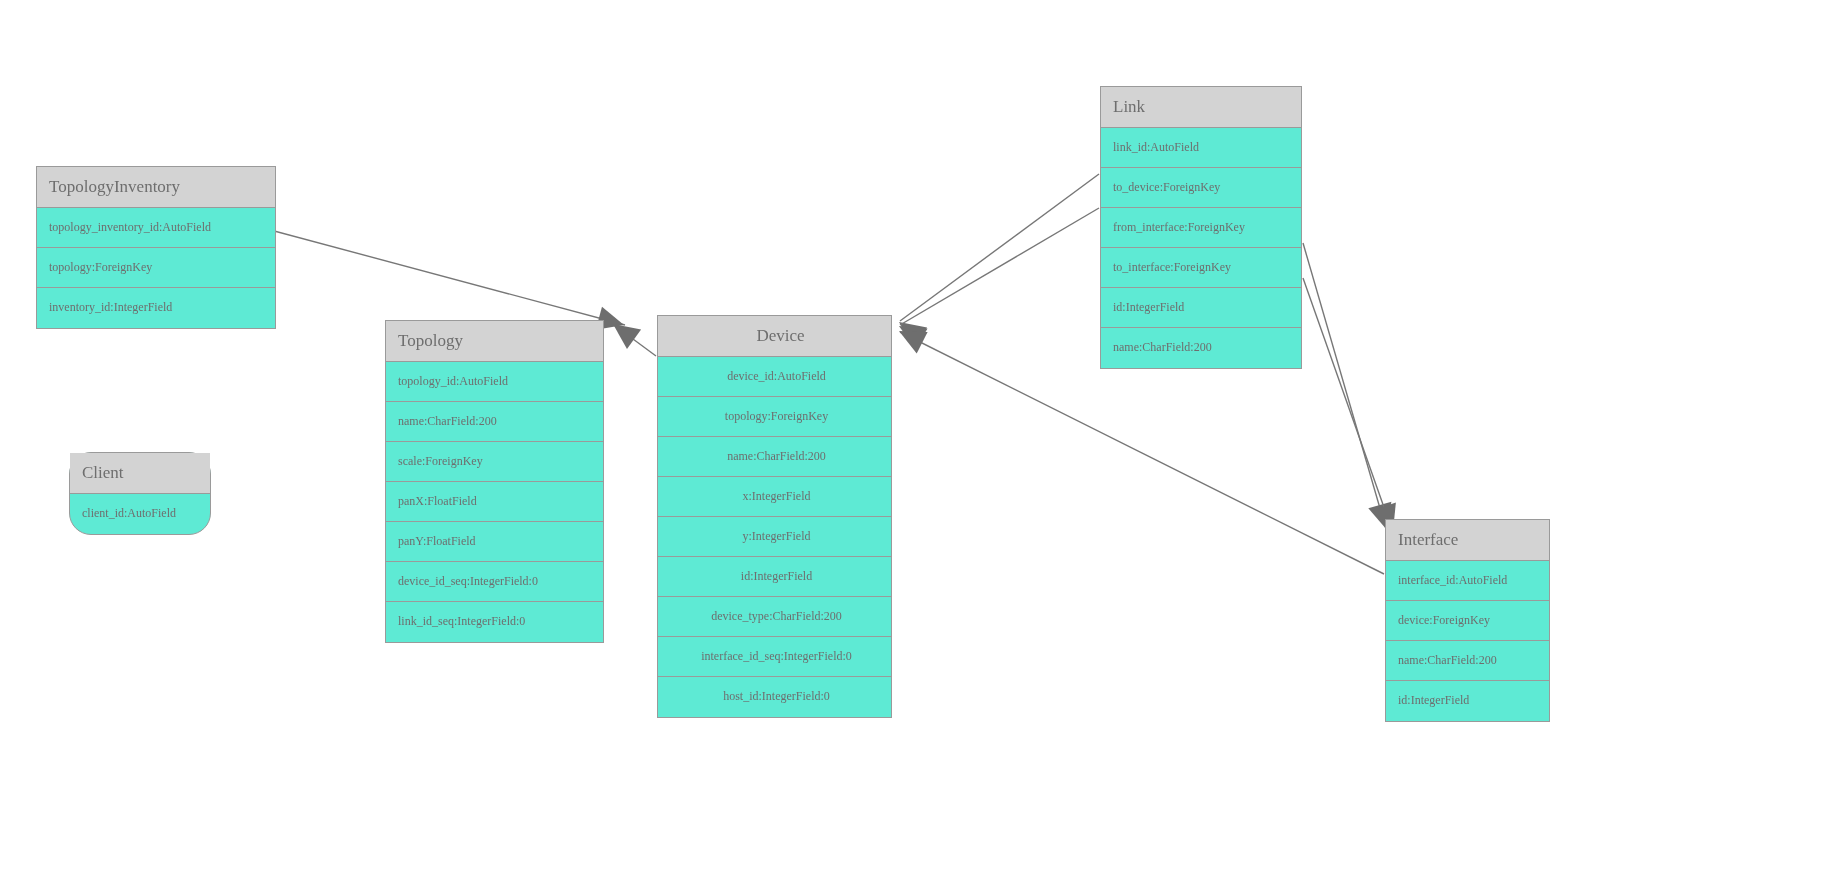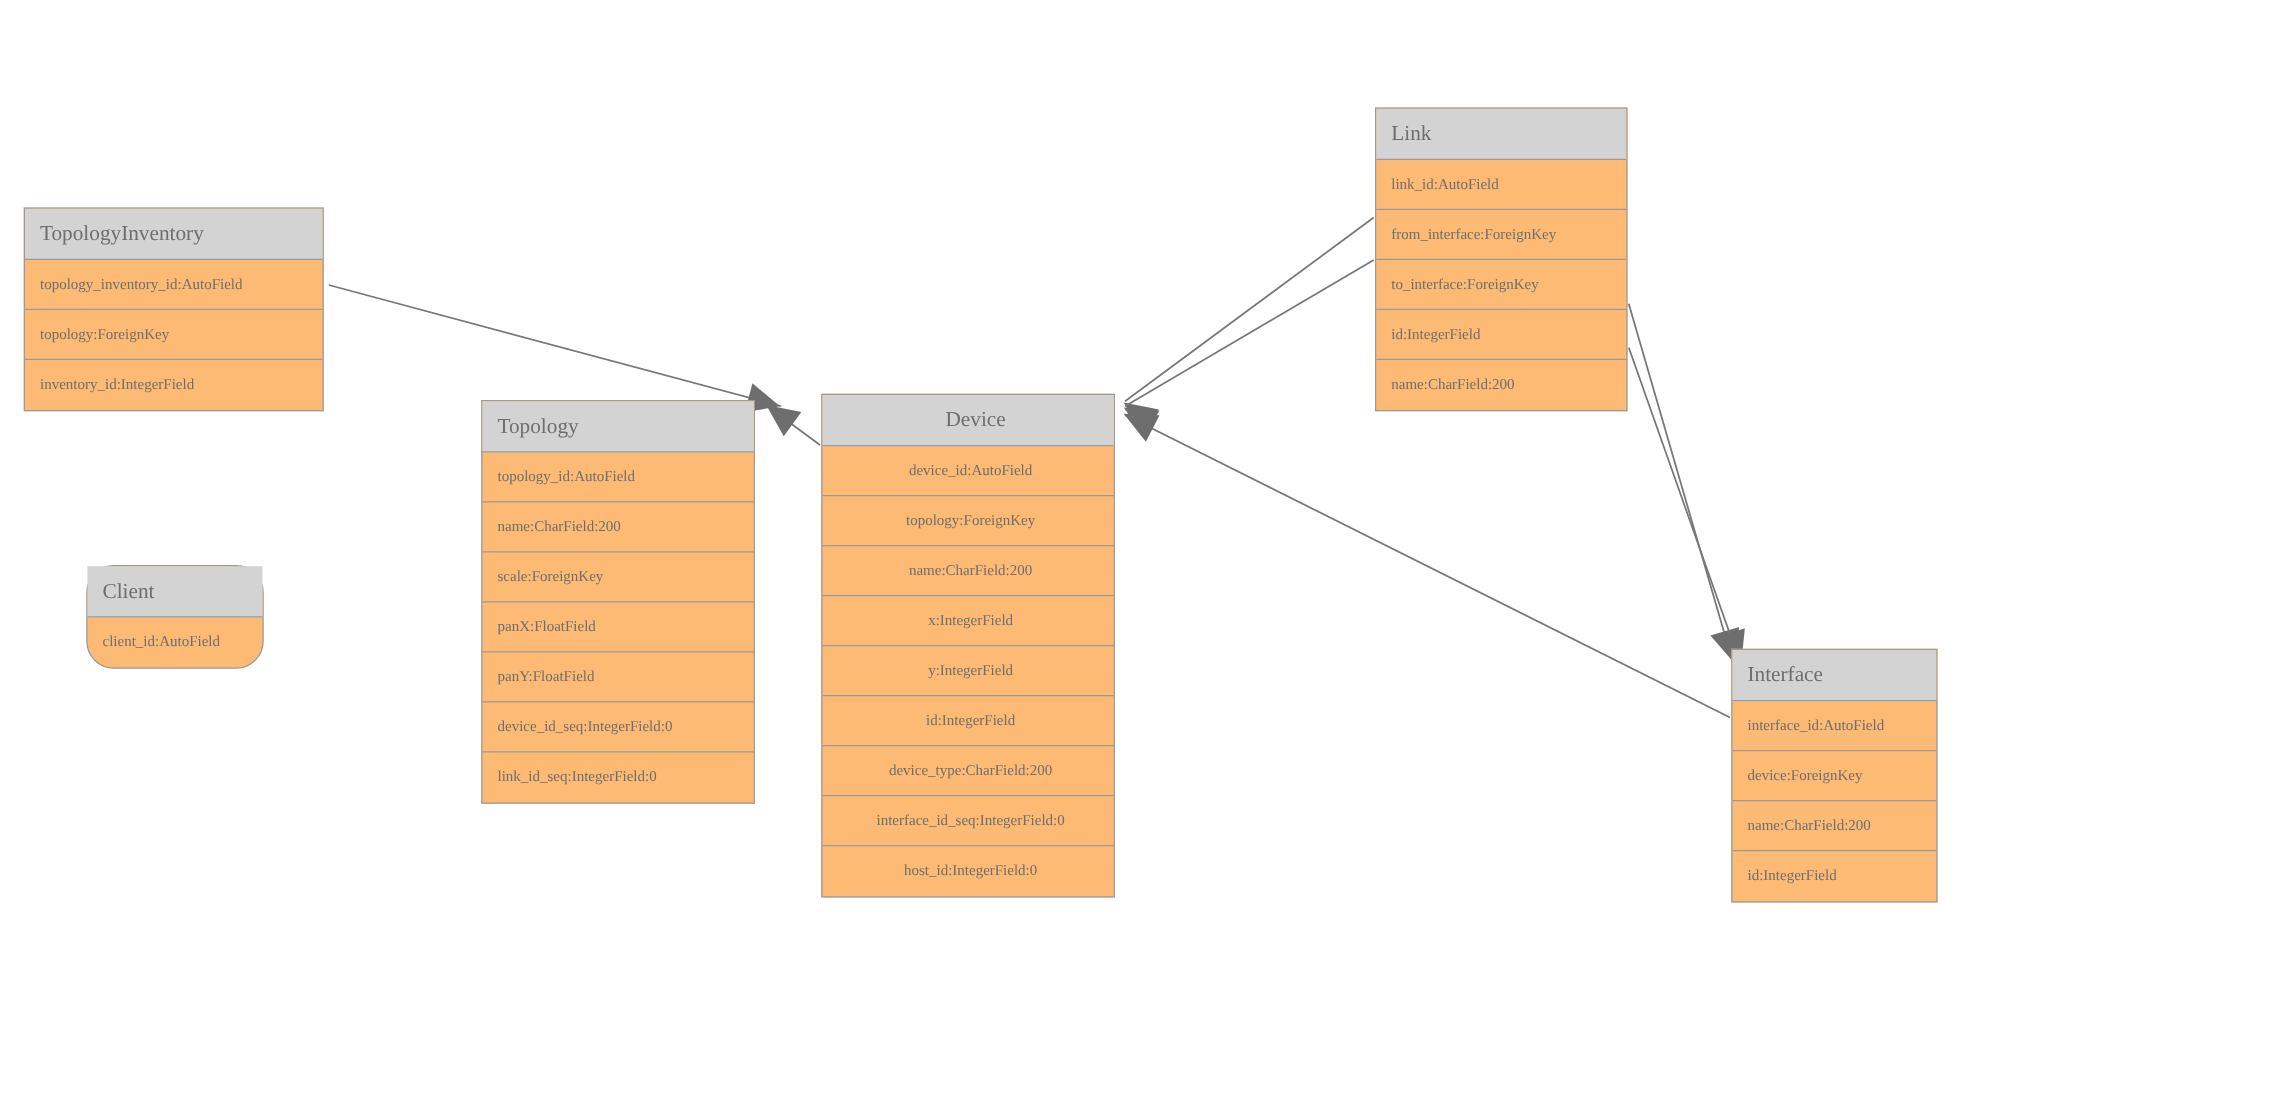--- a/index.html
+++ b/index.html
@@ -21,21 +21,21 @@
     left: 0;
     top: 0;
     width: 1824px;
     height: 874px;
     pointer-events: none;
   }
   .entity {
     position: absolute;
     box-sizing: border-box;
     border: 1px solid #9a9a9a;
-    background: #fdba74;
+    background: #5eead4;
     z-index: 5;
   }
   .entity-header {
     box-sizing: border-box;
     background: #d3d3d3;
     border-bottom: 1px solid #9a9a9a;
     color: #6e6e6e;
     font-size: 17px;
     line-height: 40px;
     height: 41px;
@@ -91,21 +91,21 @@
         <path d="M1303,243 L1386,529" stroke="#777777" stroke-width="1.4" fill="none"></path>
         <polygon points="0,0 -26,-12 -26,12" fill="#6e6e6e" transform="translate(1387,530) rotate(74)"></polygon>
       </g>
       <g>
         <path d="M1303,278 L1392,530" stroke="#777777" stroke-width="1.4" fill="none"></path>
         <polygon points="0,0 -26,-12 -26,12" fill="#6e6e6e" transform="translate(1393,531) rotate(71)"></polygon>
       </g>
     </svg>
 
   <div id="entity-layer">
-      <div class="entity" style="left: 19px; top: 166px; width: 240px;">
+      <div class="entity" style="left: 36px; top: 166px; width: 240px;">
         <div class="entity-header">TopologyInventory</div>
         <div class="entity-fields">
           <div class="field-row">topology_inventory_id:AutoField</div>
           <div class="field-row">topology:ForeignKey</div>
           <div class="field-row last">inventory_id:IntegerField</div>
         </div>
       </div>
       <div class="entity" style="left: 385px; top: 320px; width: 219px;">
         <div class="entity-header">Topology</div>
         <div class="entity-fields">
@@ -129,20 +129,21 @@
           <div class="field-row">id:IntegerField</div>
           <div class="field-row">device_type:CharField:200</div>
           <div class="field-row">interface_id_seq:IntegerField:0</div>
           <div class="field-row last">host_id:IntegerField:0</div>
         </div>
       </div>
       <div class="entity" style="left: 1100px; top: 86px; width: 202px;">
         <div class="entity-header">Link</div>
         <div class="entity-fields">
           <div class="field-row">link_id:AutoField</div>
+          <div class="field-row">to_device:ForeignKey</div>
           <div class="field-row">from_interface:ForeignKey</div>
           <div class="field-row">to_interface:ForeignKey</div>
           <div class="field-row">id:IntegerField</div>
           <div class="field-row last">name:CharField:200</div>
         </div>
       </div>
       <div class="entity" style="left: 1385px; top: 486px; width: 165px; margin-top: 33px;">
         <div class="entity-header">Interface</div>
         <div class="entity-fields">
           <div class="field-row">interface_id:AutoField</div>

